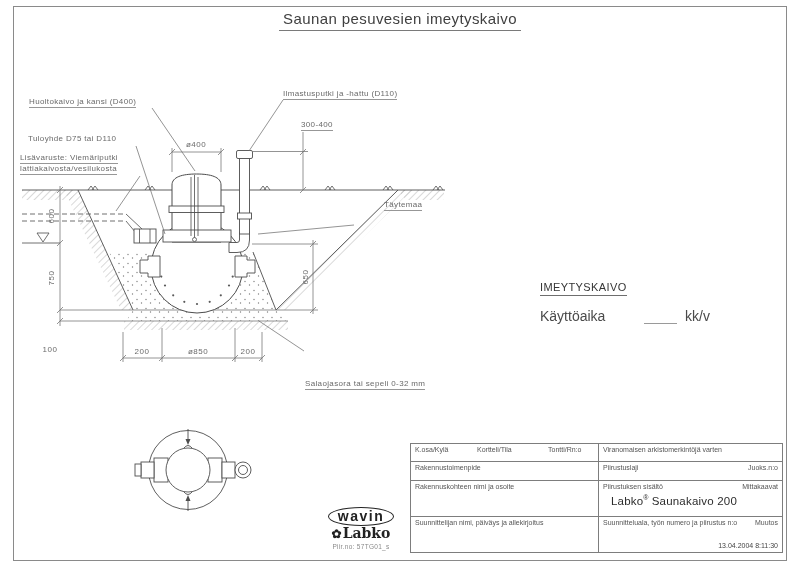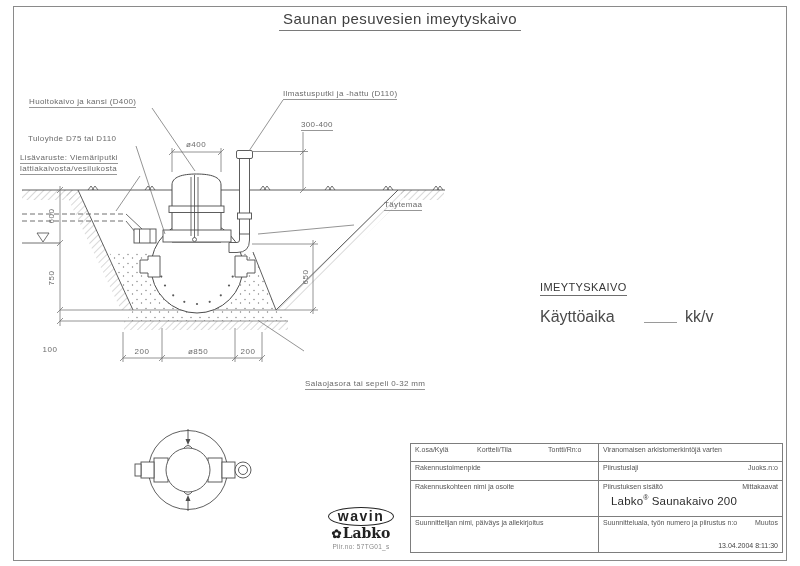--- a/index.html
+++ b/index.html
@@ -9,21 +9,21 @@
   .title{position:absolute;left:0;top:10px;width:100%;text-align:center;}
   .title span{display:inline-block;font-size:15px;color:#3f3f3f;letter-spacing:.4px;
               border-bottom:1px solid #7a7a7a;padding:0 4px 3px 4px;}
   .draw{position:absolute;left:0;top:0;}
   .callout{position:absolute;font-size:8px;color:#6a6a6a;letter-spacing:.35px;white-space:nowrap;line-height:9px;}
   .u-line{display:inline-block;border-bottom:1px solid #979797;padding-bottom:1px;text-align:right;}
   
   .spec{position:absolute;left:540px;top:277px;width:180px;color:#4a4a4a;}
   .spec-heading{display:inline-block;font-size:11px;color:#353535;letter-spacing:.4px;
                 border-bottom:1px solid #6e6e6e;padding-bottom:2px;margin-bottom:12px;}
-  .spec-row{display:flex;align-items:center;font-size:16px;margin-bottom:4px;}
+  .spec-row{display:flex;align-items:flex-end;font-size:14px;margin-bottom:4px;}
   .spec-label{width:104px;}
   .spec-blank{display:inline-block;width:33px;border-bottom:1px solid #9a9a9a;height:10px;}
   .spec-unit{margin-left:8px;}
   
   .tb{position:absolute;left:410px;top:443px;width:373px;height:110px;border:1px solid #7d7d7d;
       font-size:7px;color:#555;box-sizing:border-box;}
   .tb-row{display:flex;box-sizing:border-box;}
   .tb-row + .tb-row{border-top:1px solid #7d7d7d;}
   .tb-cell{box-sizing:border-box;padding:2px 4px;position:relative;overflow:hidden;}
   .tb-left{width:188px;border-right:1px solid #7d7d7d;}

